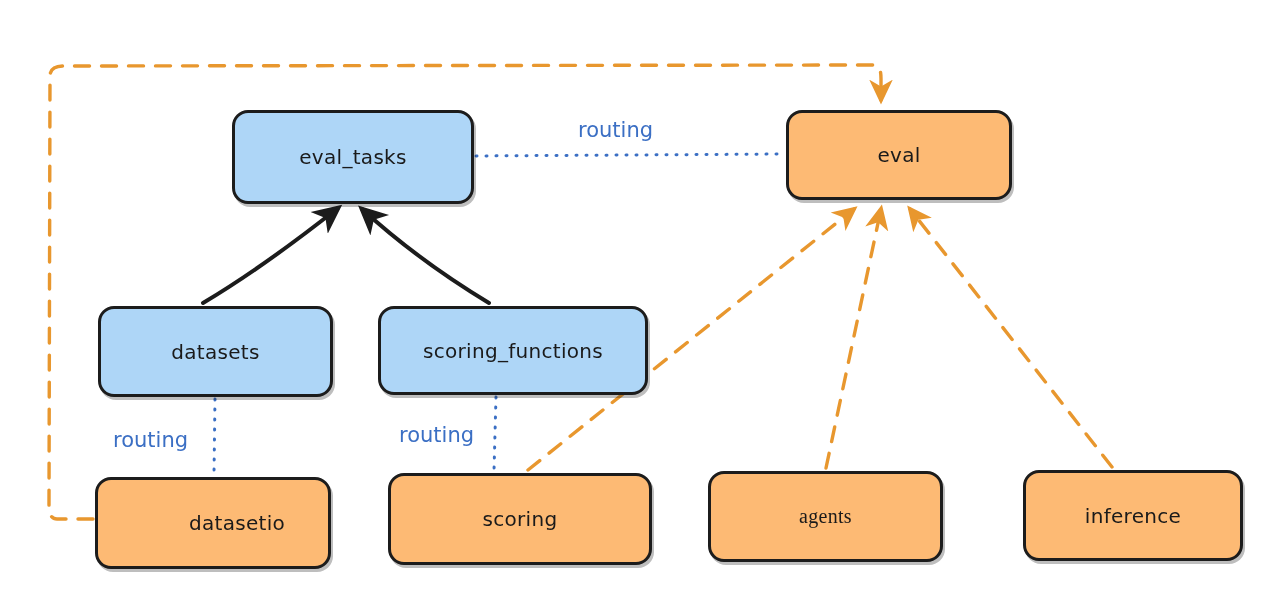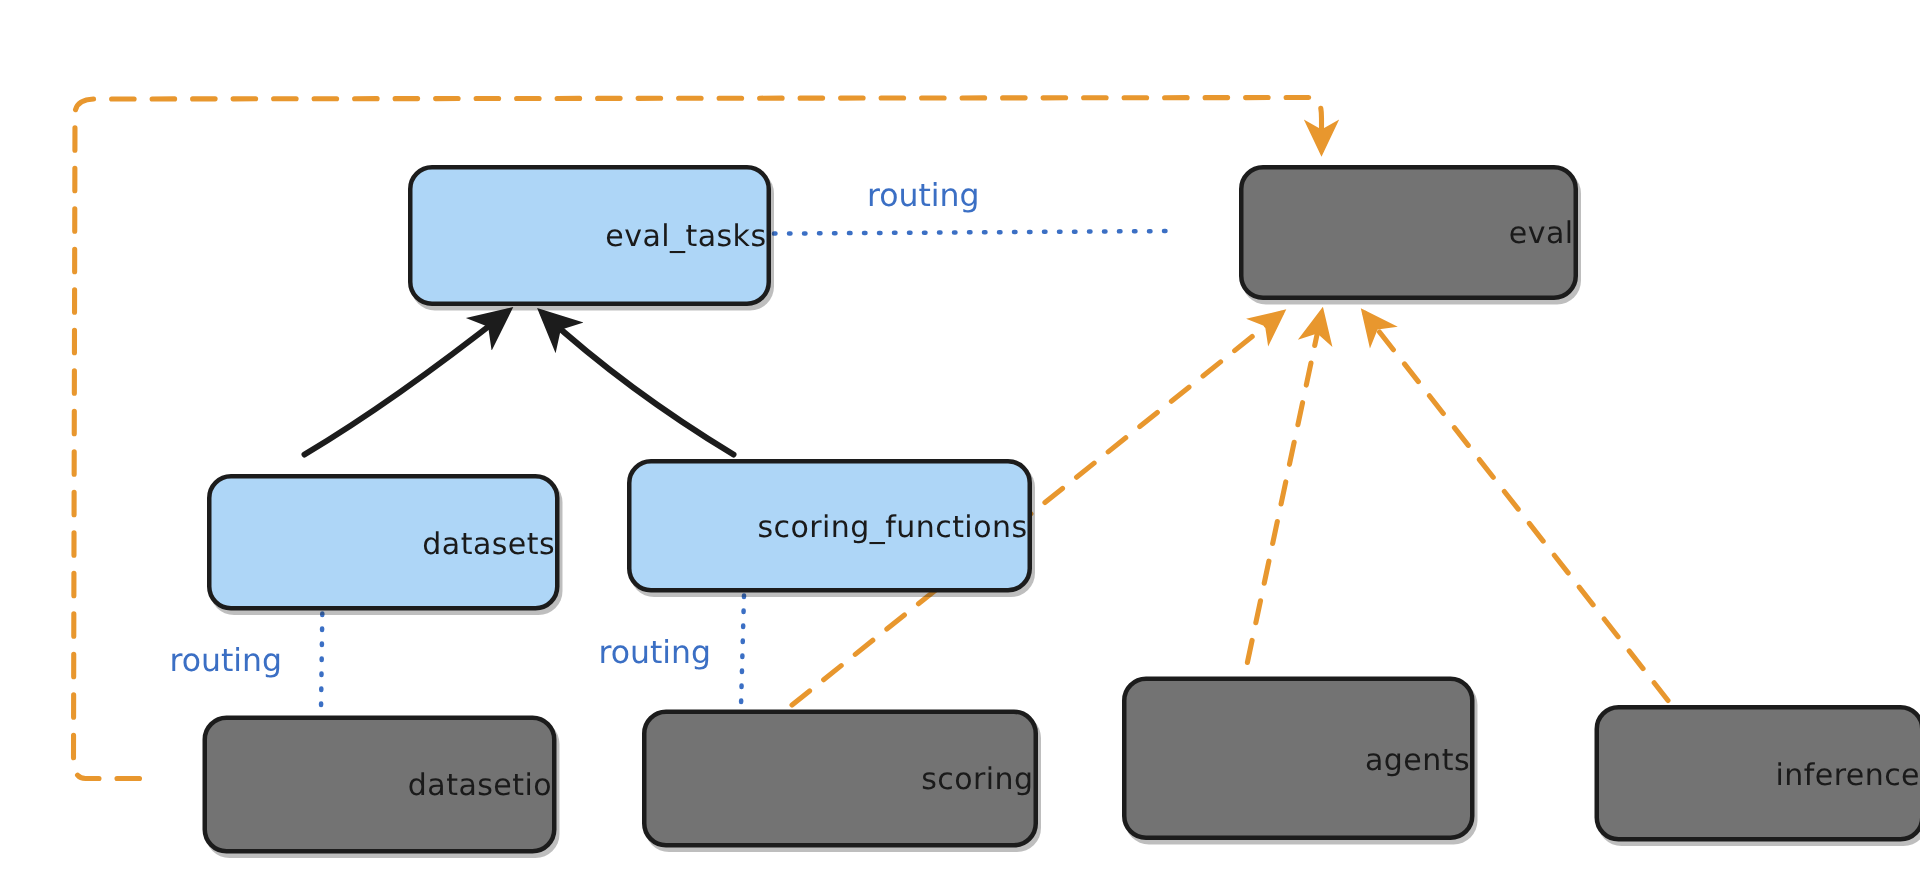--- a/index.html
+++ b/index.html
@@ -26,30 +26,29 @@
     height: 596px;
     pointer-events: none;
   }
   .node {
     position: absolute;
     box-sizing: border-box;
     border: 3px solid #1c1c1c;
     border-radius: 16px;
     display: flex;
     align-items: center;
-    justify-content: flex-end;
+    justify-content: center;
     font-family: "DejaVu Sans", sans-serif;
     font-size: 20px;
     color: #1a1a1a;
     letter-spacing: 0.3px;
     box-shadow: 2px 3px 0 rgba(20,20,20,0.28);
-    margin-left: 40px;
   }
   .node.blue  { background: #aed6f7; }
-  .node.green { background: #737373; }
+  .node.green { background: #fdba74; }
   .node-label {
     pointer-events: none;
     white-space: nowrap;
   }
   .edge-label {
     position: absolute;
     font-family: "DejaVu Sans", sans-serif;
     font-size: 21px;
     color: #3b6fc4;
     white-space: nowrap;
@@ -92,37 +91,37 @@
   </svg>
 
   <div class="node blue" style="left:232px; top:110px; width:242px; height:94px;">
     <span class="node-label">eval_tasks</span>
   </div>
 
   <div class="node green" style="left:786px; top:110px; width:226px; height:90px;">
     <span class="node-label">eval</span>
   </div>
 
-  <div class="node blue" style="left:98px; top:316px; width:235px; height:91px;">
+  <div class="node blue" style="left:98px; top:306px; width:235px; height:91px;">
     <span class="node-label">datasets</span>
   </div>
 
   <div class="node blue" style="left:378px; top:306px; width:270px; height:89px;">
     <span class="node-label">scoring_functions</span>
   </div>
 
   <div class="node green" style="left:95px; top:477px; width:236px; height:92px;padding-left:48px;">
     <span class="node-label">datasetio</span>
   </div>
 
   <div class="node green" style="left:388px; top:473px; width:264px; height:92px;">
     <span class="node-label">scoring</span>
   </div>
 
-  <div class="node green" style="left:708px; top:451px; width:235px; height:109px;">
+  <div class="node green" style="left:708px; top:471px; width:235px; height:91px;font-family:Liberation Serif, serif;">
     <span class="node-label">agents</span>
   </div>
 
   <div class="node green" style="left:1023px; top:470px; width:220px; height:91px;">
     <span class="node-label">inference</span>
   </div>
 
   <div class="edge-label" style="left:575px; top:118px;">routing</div>
 
   <div class="edge-label" style="left:110px; top:428px;">routing</div>

